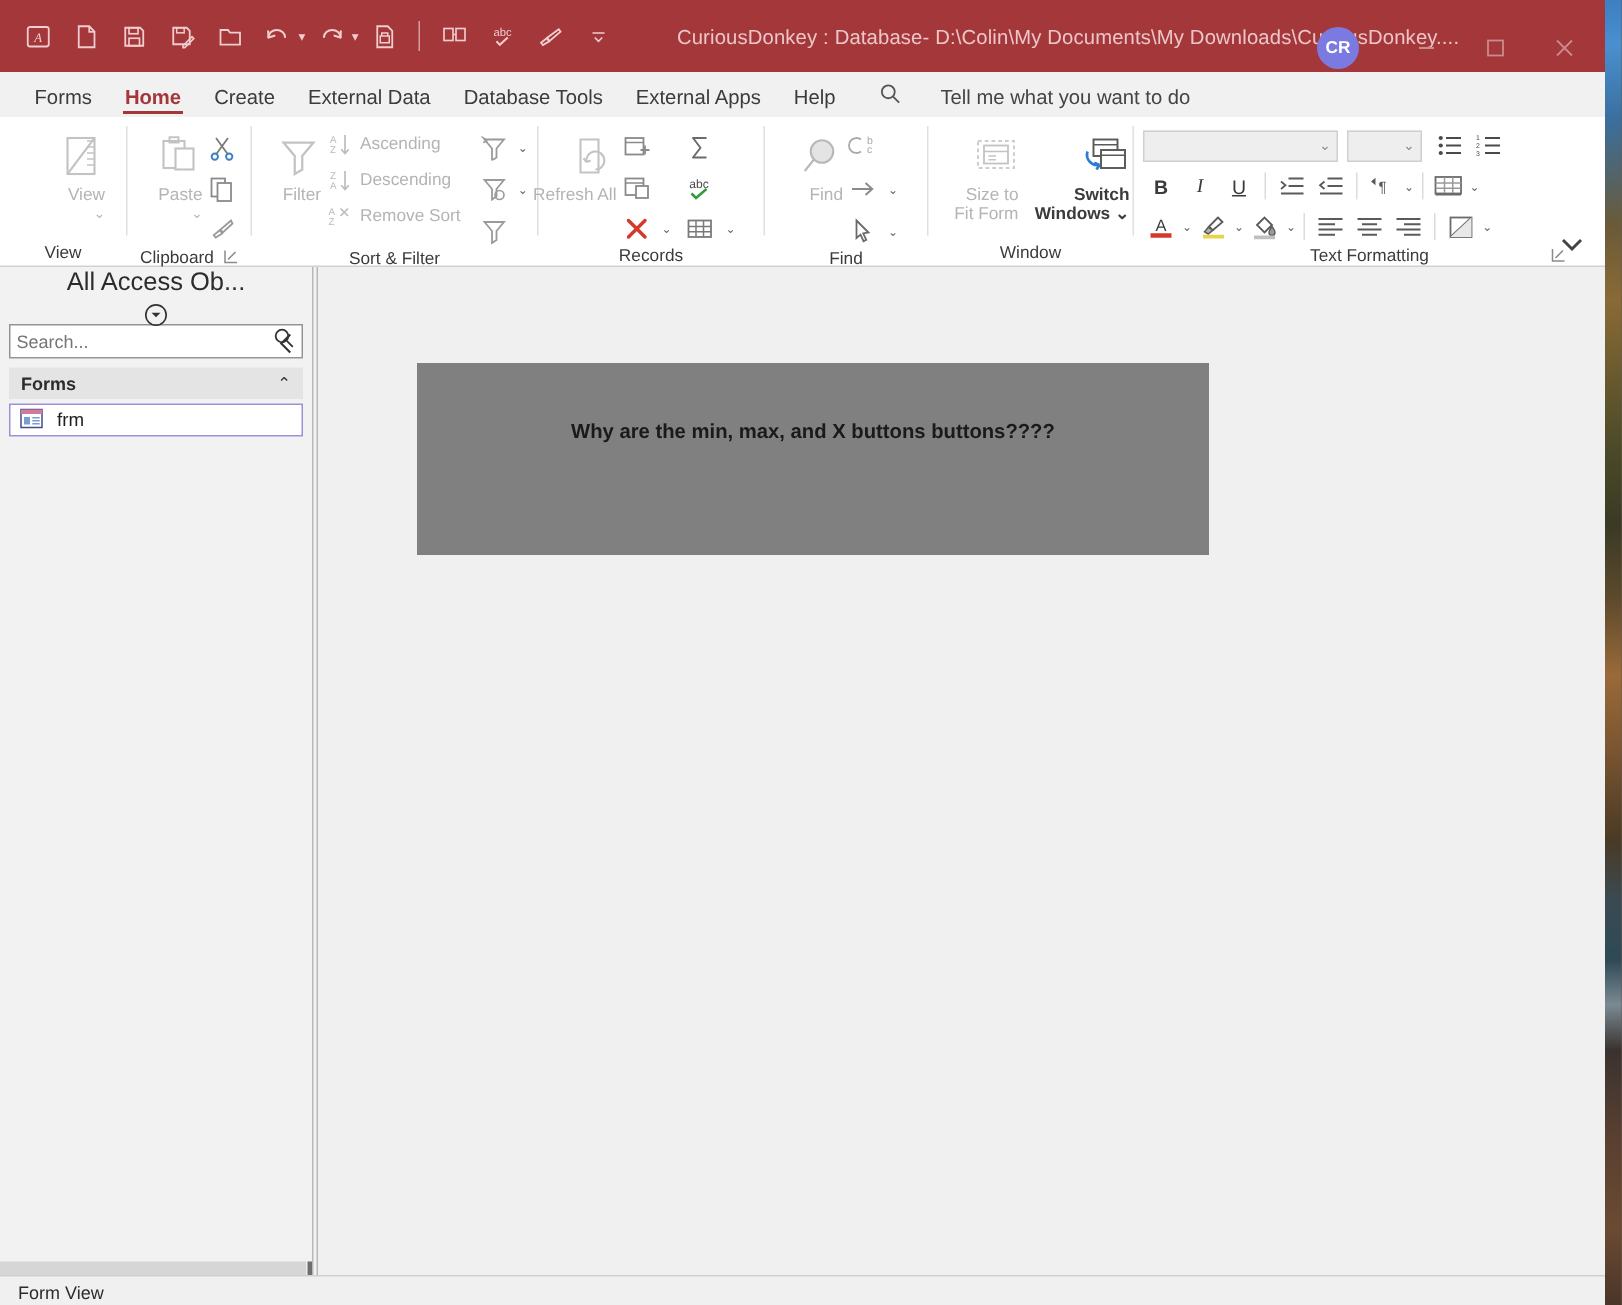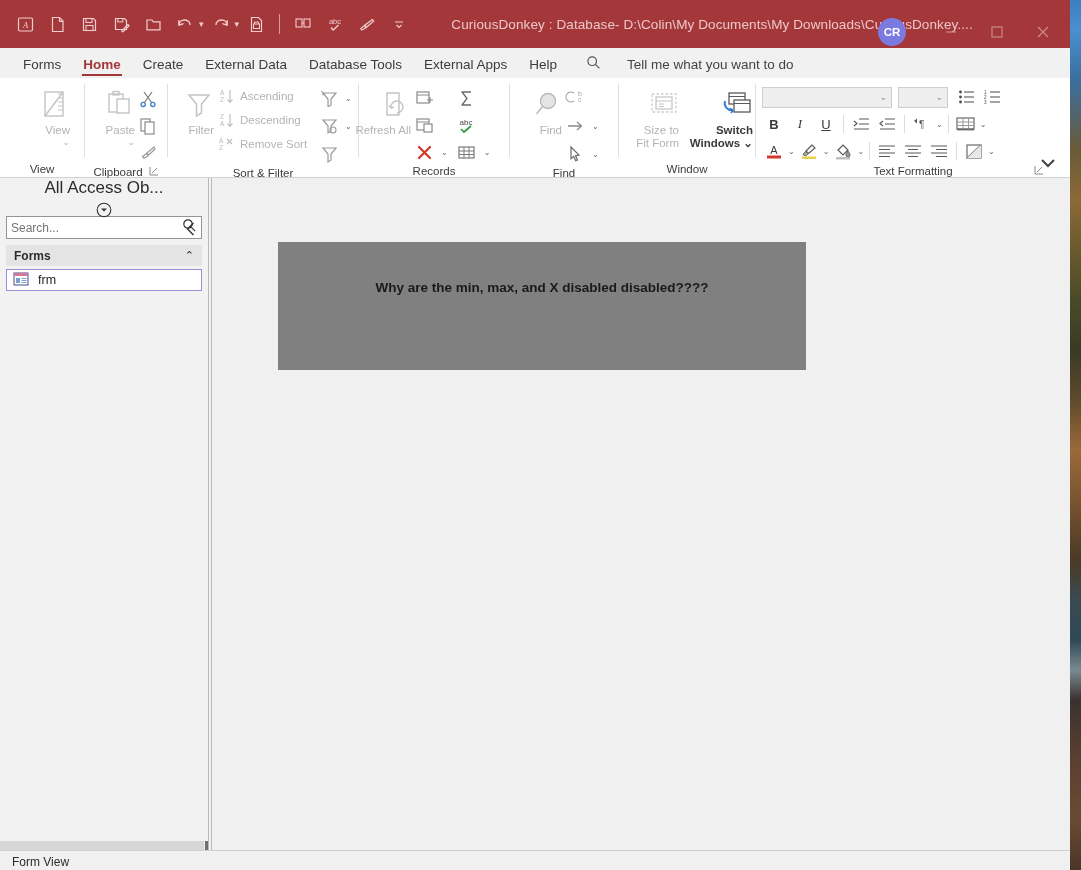--- a/index.html
+++ b/index.html
@@ -762,21 +762,21 @@
       <div id="hscroll">
         <div class="thumb"></div>
         <div class="grip"></div>
       </div>
     </div>
 
     <div id="nav-splitter"></div>
 
     <div id="canvas">
       <div id="form-window">
-        <div id="form-label">Why are the min, max, and X disabled disabled????</div>
+        <div id="form-label">Why are the min, max, and X buttons buttons????</div>
       </div>
     </div>
   </div>
 
   <div id="statusbar">
     <span>Form View</span>
   </div>
 </div>
 
 </body></html>

